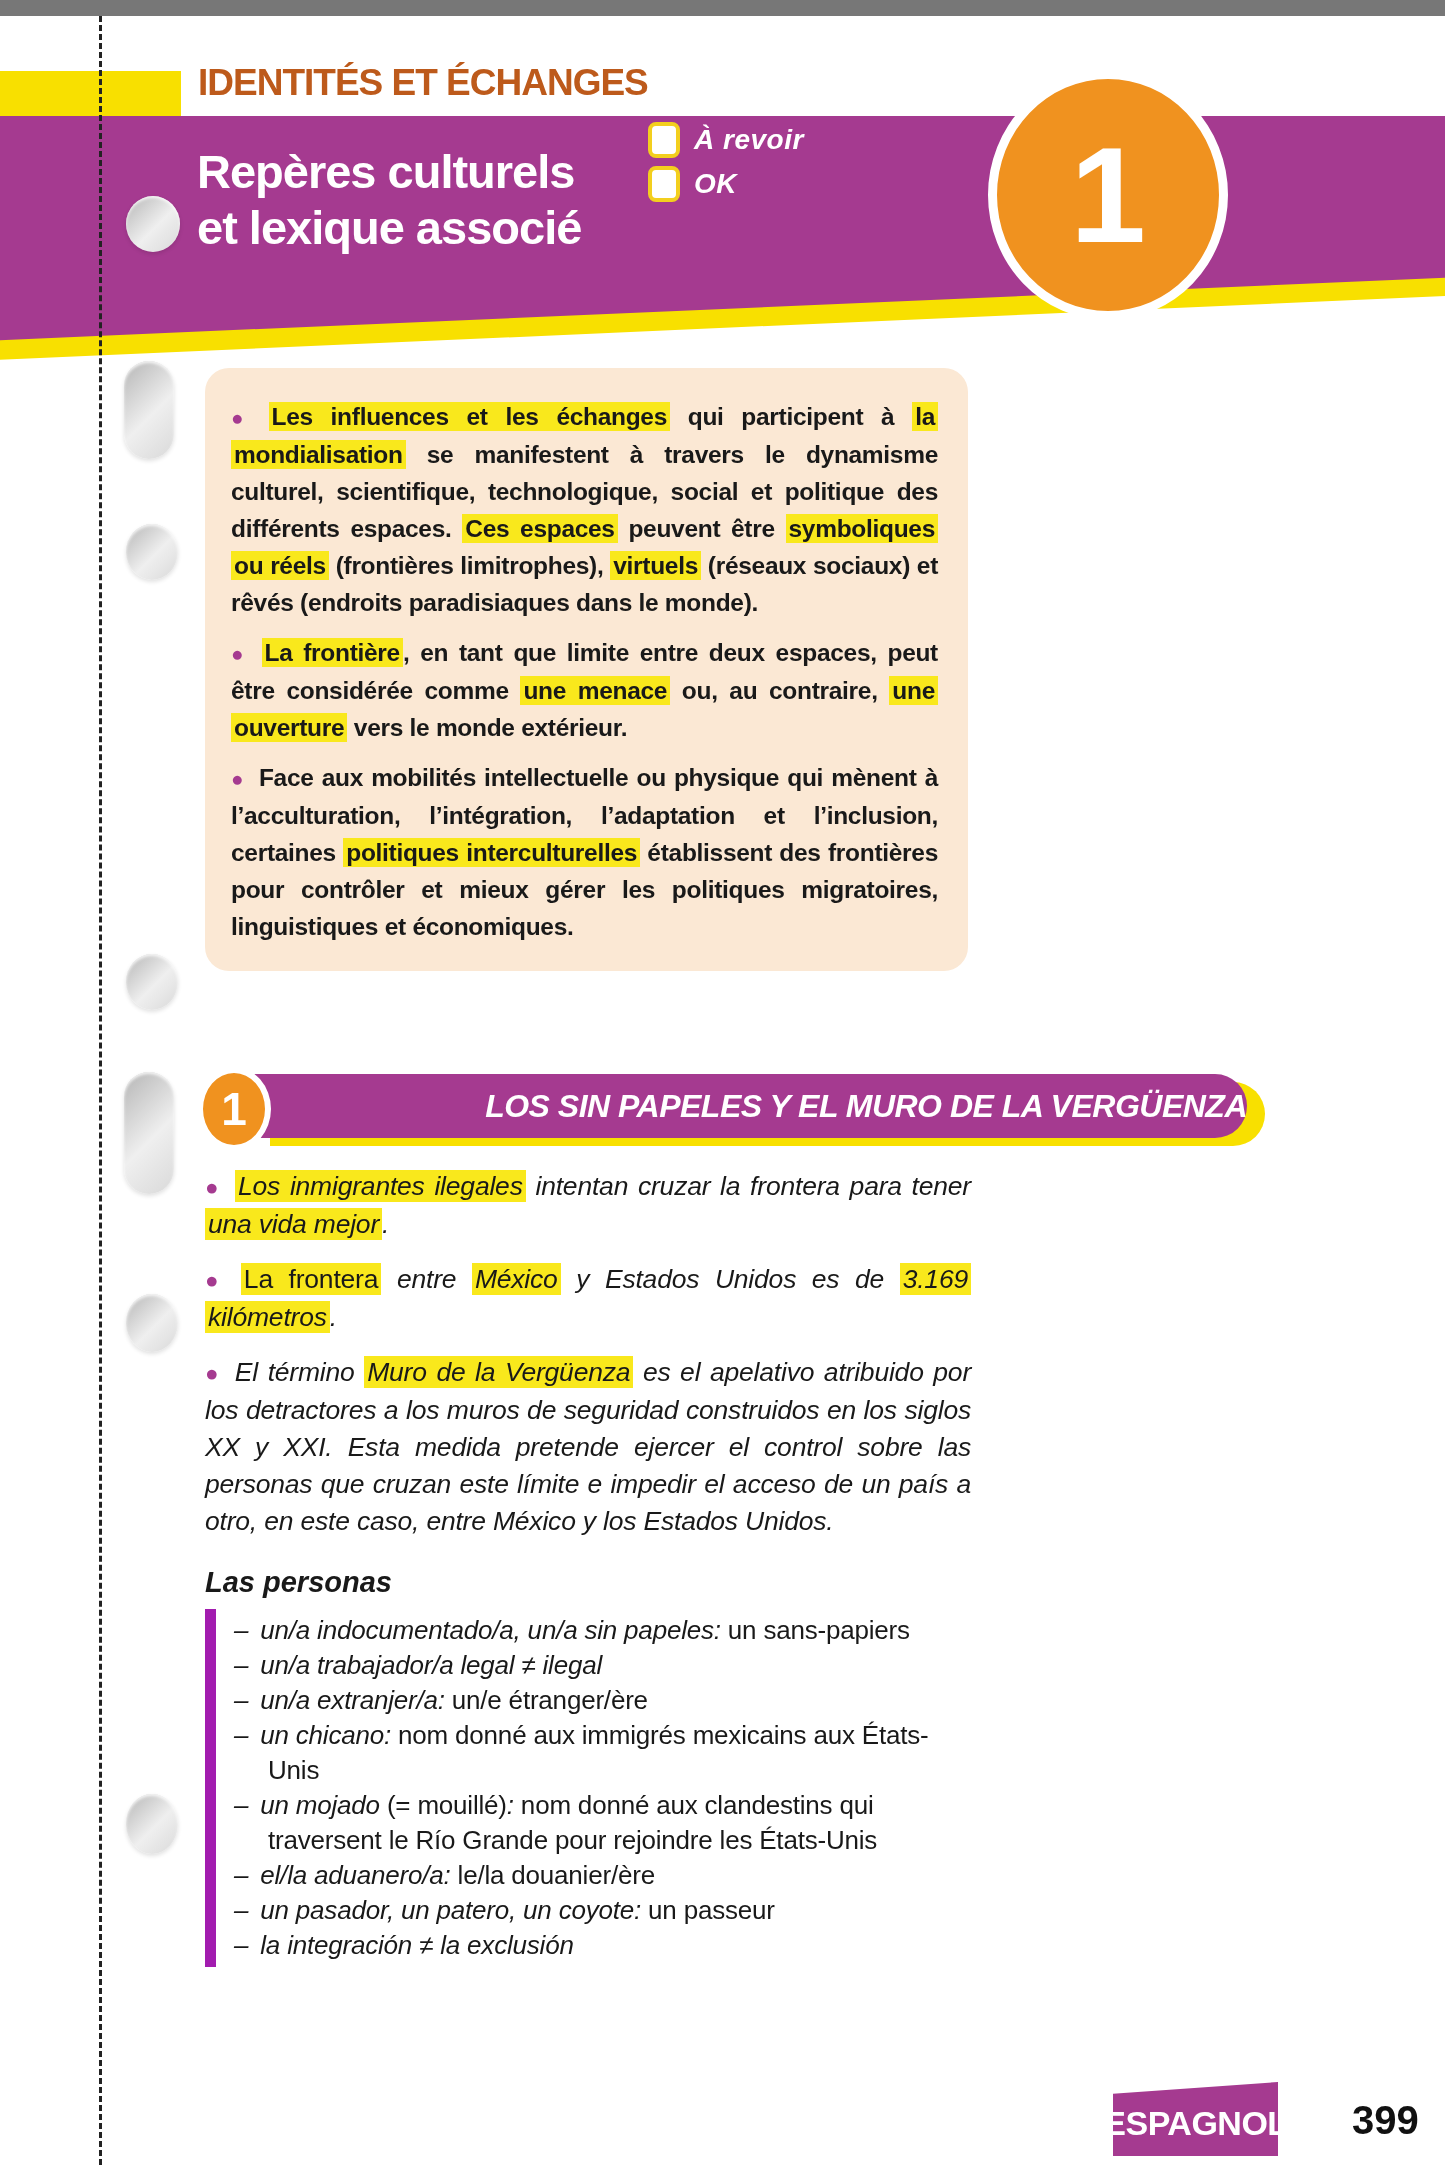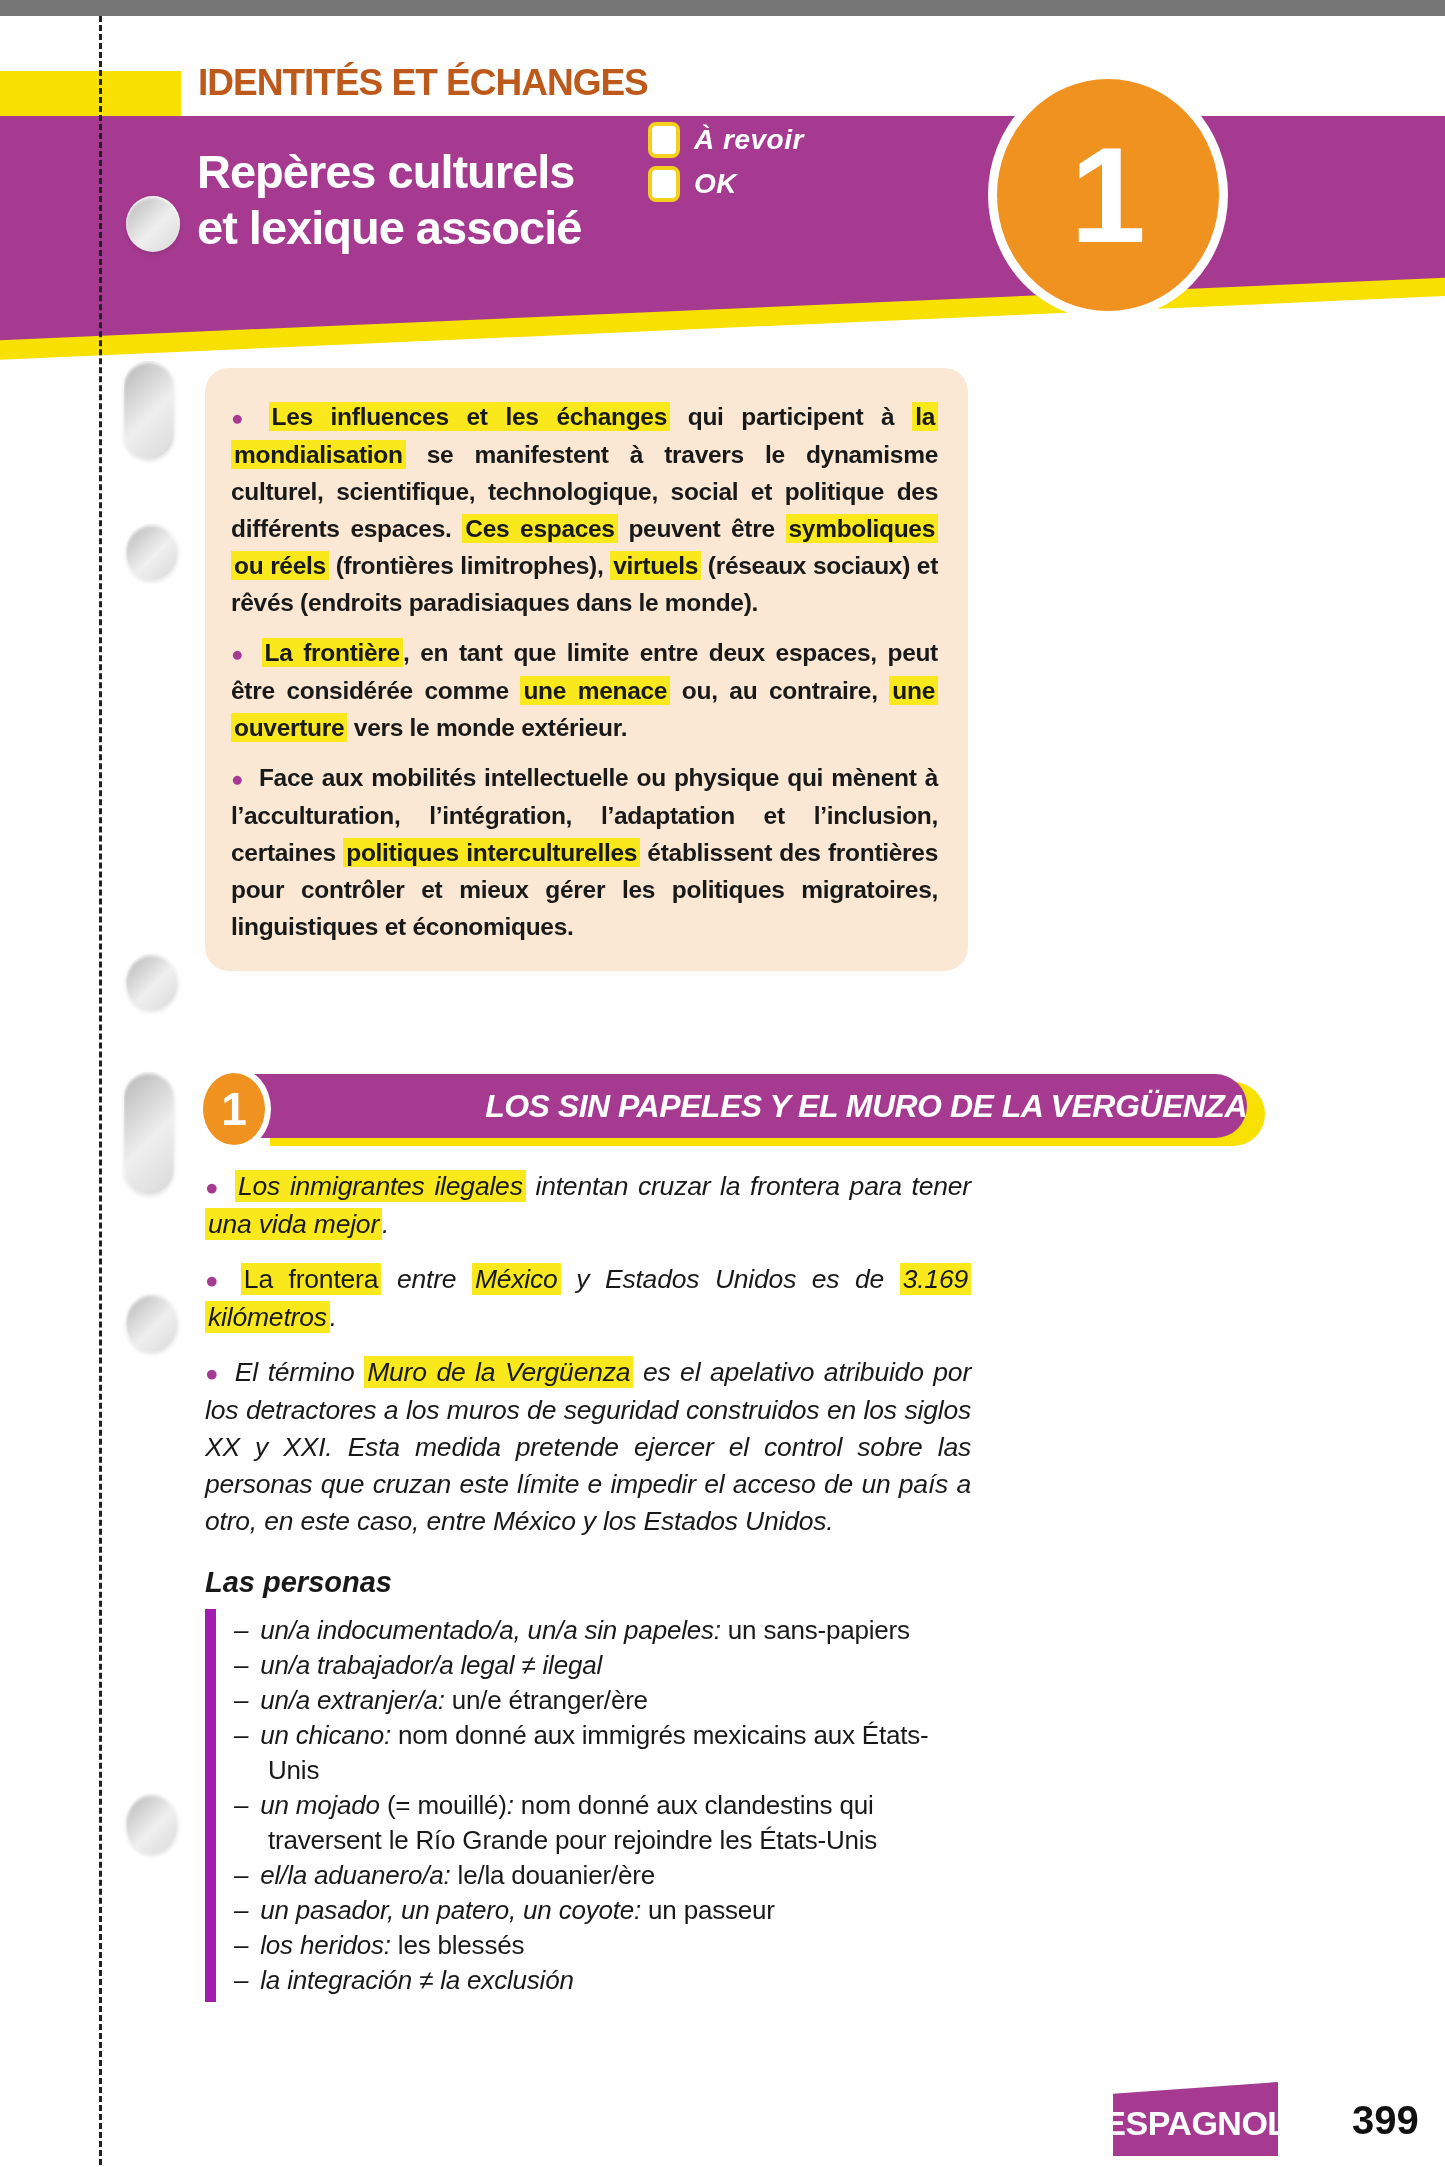--- a/index.html
+++ b/index.html
@@ -174,21 +174,20 @@
     <h3 class="vocab-heading">Las personas</h3>
 
     <ul class="vocab-list">
       <li><span class="dash">–</span><span><span class="it">un/a indocumentado/a, un/a sin papeles:</span><span class="rm"> un sans-papiers</span></span></li>
       <li><span class="dash">–</span><span><span class="it">un/a trabajador/a legal </span><span class="rm">≠</span><span class="it"> ilegal</span></span></li>
       <li><span class="dash">–</span><span><span class="it">un/a extranjer/a:</span><span class="rm"> un/e étranger/ère</span></span></li>
       <li><span class="dash">–</span><span><span class="it">un chicano:</span><span class="rm"> nom donné aux immigrés mexicains aux États-Unis</span></span></li>
       <li><span class="dash">–</span><span><span class="it">un mojado</span><span class="rm"> (= mouillé)</span><span class="it">:</span><span class="rm"> nom donné aux clandestins qui traversent le Río Grande pour rejoindre les États-Unis</span></span></li>
       <li><span class="dash">–</span><span><span class="it">el/la aduanero/a:</span><span class="rm"> le/la douanier/ère</span></span></li>
       <li><span class="dash">–</span><span><span class="it">un pasador, un patero, un coyote:</span><span class="rm"> un passeur</span></span></li>
-      <li><span class="dash">–</span><span><span class="it">los heridos:</span><span class="rm"> les blessés</span></span></li>
       <li><span class="dash">–</span><span><span class="it">la integración ≠ la exclusión</span></span></li>
     </ul>
   </div>
 
   <div class="subject-badge">
     <span>ESPAGNOL</span>
   </div>
   <div class="page-number">399</div>
   <div class="bottom-bar"></div>
 

